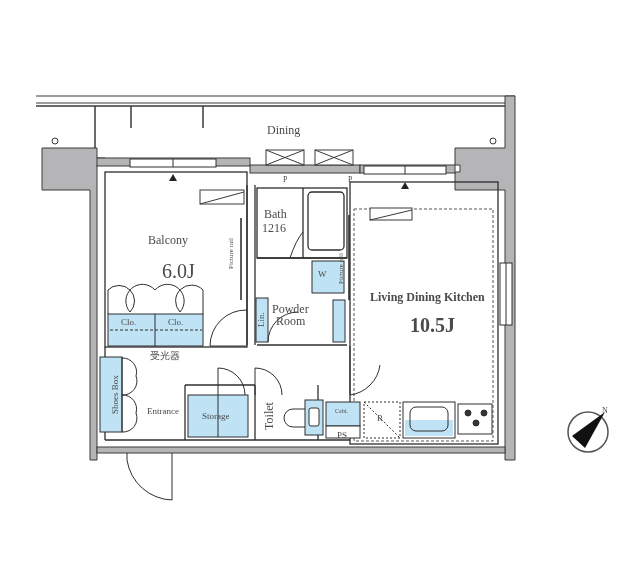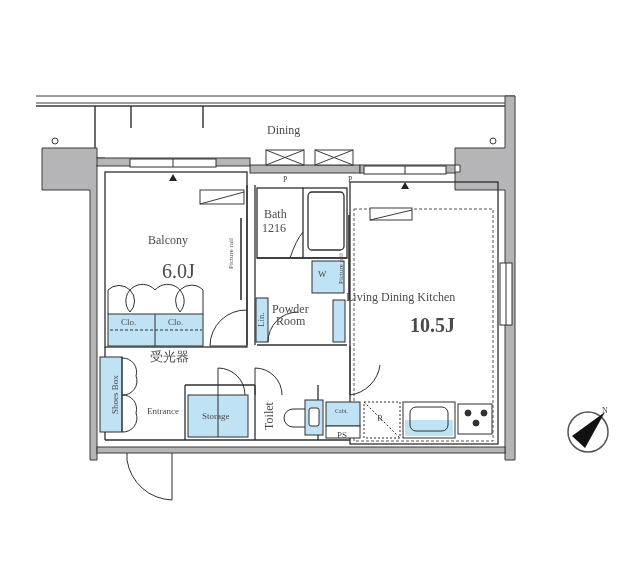--- a/index.html
+++ b/index.html
@@ -153,31 +153,31 @@
   </g>
 </svg>
 
 <div class="lbl md" style="left:267px;top:124px;">Dining</div>
 <div class="lbl md" style="left:148px;top:234px;">Balcony</div>
 <div class="lbl lg" style="left:162px;top:261px;">6.0J</div>
 <div class="lbl md" style="left:264px;top:208px;">Bath</div>
 <div class="lbl md" style="left:262px;top:222px;">1216</div>
 <div class="lbl md" style="left:272px;top:282px;margin-top:21px;">Powder</div>
 <div class="lbl md" style="left:276px;top:300px;margin-top:15px;">Room</div>
-<div class="lbl md" style="left:346px;top:291px;">Living Dining Kitchen</div>
+<div class="lbl md" style="left:370px;top:291px;font-weight:bold;">Living Dining Kitchen</div>
 <div class="lbl lg" style="left:410px;top:315px;font-weight:bold;">10.5J</div>
 <div class="lbl sm" style="left:147px;top:398px;margin-top:9px;">Entrance</div>
 <div class="lbl sm" style="left:202px;top:412px;">Storage</div>
 <div class="lbl md vert" style="left:255px;top:410px;">Toilet</div>
 <div class="lbl sm" style="left:121px;top:318px;">Clo.</div>
 <div class="lbl sm" style="left:168px;top:318px;">Clo.</div>
 <div class="lbl sm vert" style="left:96px;top:390px;">Shoes Box</div>
 <div class="lbl sm vert" style="left:254px;top:315px;">Lin.</div>
 <div class="lbl sm" style="left:318px;top:270px;">W</div>
 <div class="lbl sm" style="left:337px;top:431px;text-align:right;">PS</div>
 <div class="lbl sm" style="left:377px;top:414px;">R</div>
 <div class="lbl sm vert" style="left:216px;top:250px;font-size:7px;">Picture rail</div>
 <div class="lbl sm vert" style="left:326px;top:265px;font-size:7px;">Picture rail</div>
-<div class="lbl sm" style="left:150px;top:351px;font-size:13px;font-family:Liberation Mono, monospace;">受光器</div>
+<div class="lbl sm" style="left:150px;top:351px;font-size:10px;">受光器</div>
 <div class="lbl sm" style="left:283px;top:176px;font-size:8px;">P</div>
 <div class="lbl sm" style="left:348px;top:176px;font-size:8px;">P</div>
 <div class="lbl sm" style="left:335px;top:408px;font-size:6px;">Cabi.</div>
 <div class="lbl sm" style="left:602px;top:407px;font-size:8px;">N</div>
 
 </body></html>

